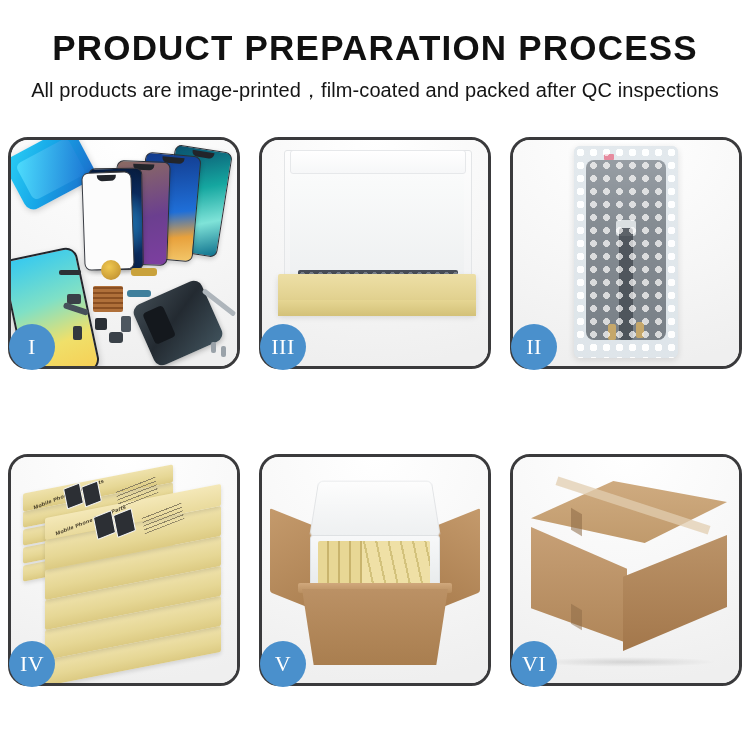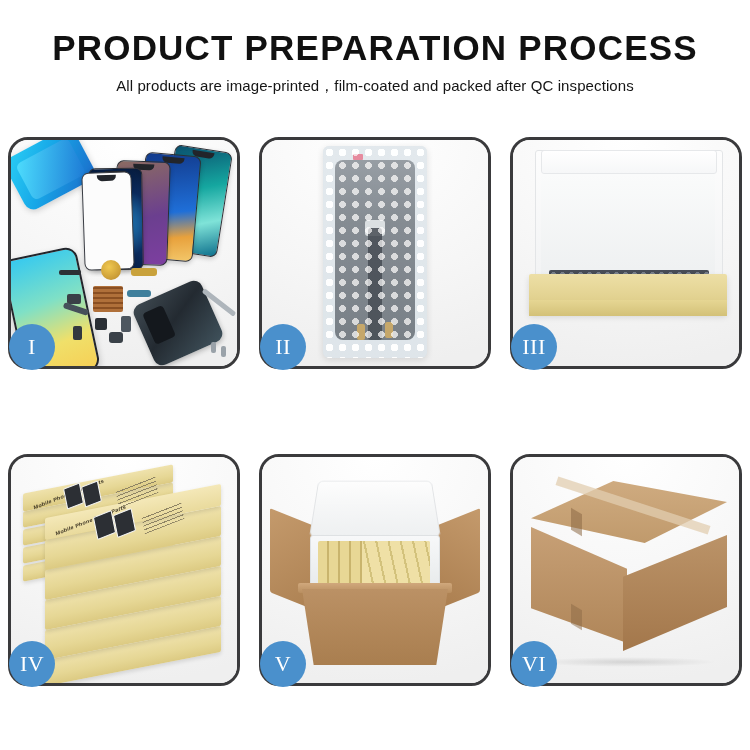--- a/index.html
+++ b/index.html
@@ -12,21 +12,21 @@
   }
   .page{width:750px;height:608px;position:relative;}
 
   
   .header{padding-top:30px;text-align:center;}
   .title{
     font-size:35px;font-weight:700;letter-spacing:1.2px;
     color:#111;line-height:1;margin:0;white-space:nowrap;
   }
   .subtitle{
-    font-size:15px;color:#151515;margin-top:12px;
+    font-size:20px;color:#151515;margin-top:12px;
     letter-spacing:.1px;white-space:nowrap;font-weight:400;
   }
 
   
   .grid{
     position:absolute;left:8px;top:137px;
     width:734px;
     display:grid;
     grid-template-columns:repeat(3,232px);
     grid-template-rows:232px 232px;
@@ -341,47 +341,47 @@
           <div class="pt scr1"></div>
           <div class="pt scr2"></div>
           <div class="pt tweez"></div>
         </div>
       </div>
       <div class="badge">I</div>
     </div>
 
     <div class="panel">
       <div class="panel-inner">
+        <div class="p3-lid"></div>
+        <div class="p3-lidtop"></div>
+        <div class="p3-foam"></div>
+        <div class="p3-bubble"></div>
+        <div class="p3-tray"></div>
+        <div class="p3-trayfront"></div>
+      </div>
+      <div class="badge">III</div>
+    </div>
+
+    <div class="panel">
+      <div class="panel-inner">
         <div class="bubblebag">
           <div class="bb-screen"></div>
           <div class="bb-conn"></div>
           <div class="bb-flex"></div>
           <div class="bb-gold1"></div>
           <div class="bb-gold2"></div>
           <div class="bb-tag"></div>
           <div class="bb-overlay"></div>
         </div>
       </div>
       <div class="badge">II</div>
     </div>
 
     <div class="panel">
       <div class="panel-inner">
-        <div class="p3-lid"></div>
-        <div class="p3-lidtop"></div>
-        <div class="p3-foam"></div>
-        <div class="p3-bubble"></div>
-        <div class="p3-tray"></div>
-        <div class="p3-trayfront"></div>
-      </div>
-      <div class="badge">III</div>
-    </div>
-
-    <div class="panel">
-      <div class="panel-inner">
         <div class="stack">
           <div class="sbox sb-e"></div>
           <div class="sbox sb-d"></div>
           <div class="sbox sb-c"></div>
           <div class="sbox sb-b"></div>
           <div class="sbox sb-a"></div>
 
           <div class="sbox sb-r5"></div>
           <div class="sbox sb-r4"></div>
           <div class="sbox sb-r3"></div>

